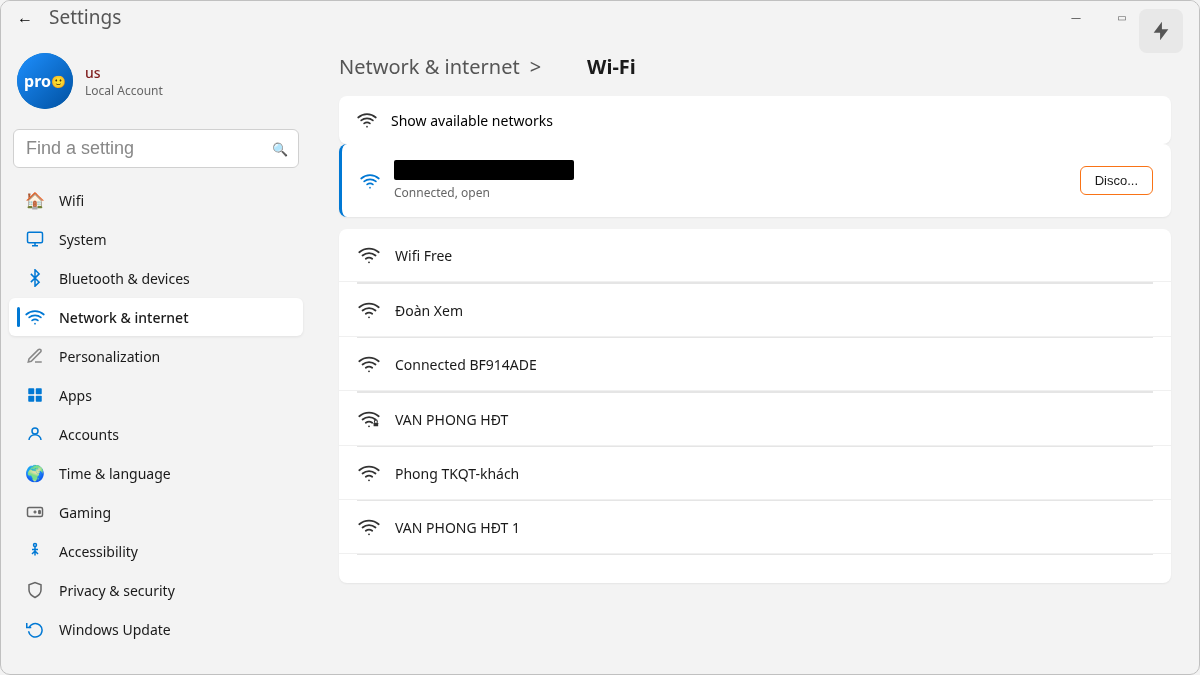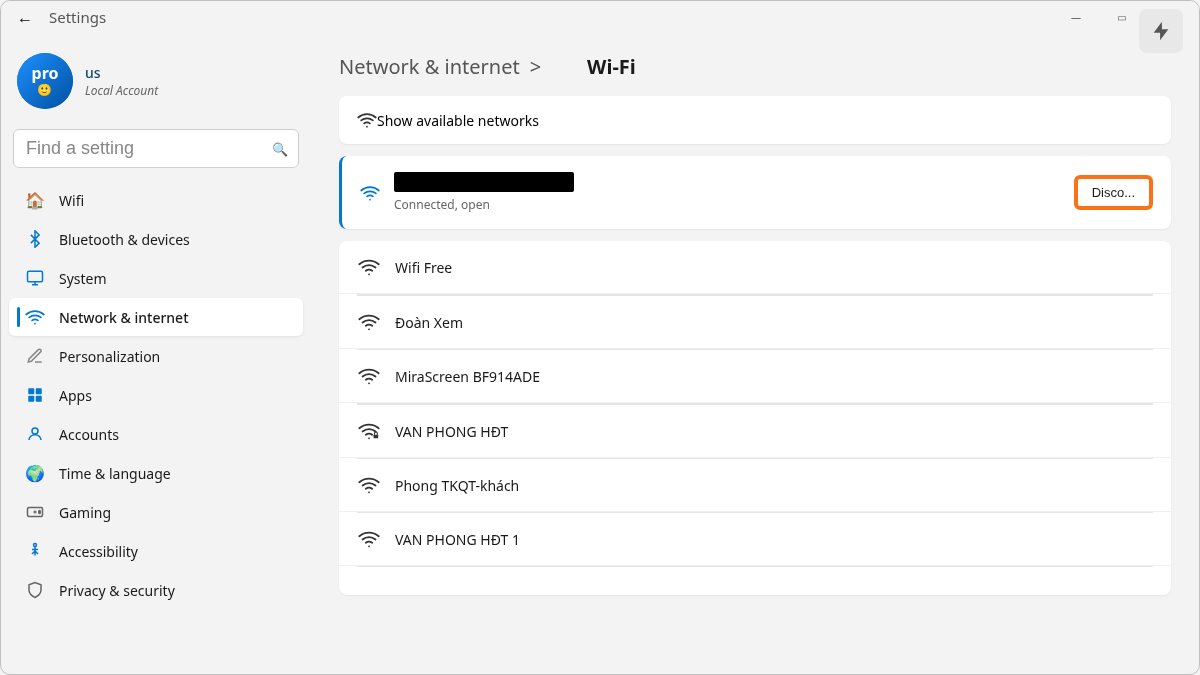--- a/index.html
+++ b/index.html
@@ -71,26 +71,25 @@
       border-radius: 50%;
       background: linear-gradient(135deg, #0078d4, #005a9e);
       display: flex; align-items: center; justify-content: center;
       overflow: hidden;
       position: relative;
       flex-shrink: 0;
     }
     .user-info .name {
       font-size: 14px;
       font-weight: 500;
-      color: #0c4a6e;
+      color: #7f1d1d;
     }
     .user-info .type {
       font-size: 12px;
       color: #666;
-      font-style: italic;
     }
 
     .search-box {
       margin: 4px 12px 12px 12px;
       position: relative;
     }
     .search-input {
       width: 100%;
       padding: 8px 36px 8px 12px;
       border-radius: 6px;
@@ -234,48 +233,48 @@
     .connected-name-bar {
       background: black;
       width: 180px;
       height: 20px;
       border-radius: 2px;
     }
     .disconnect-btn {
       position: absolute;
       right: 18px;
       background: white;
-      border: 4px solid #f97316;
+      border: 1px solid #f97316;
       border-radius: 6px;
       padding: 6px 14px;
       font-size: 13px;
       cursor: pointer;
       color: #1a1a1a;
     }
 
     .show-networks-item {
       display: flex;
       align-items: center;
+      gap: 14px;
       padding: 14px 18px;
       cursor: pointer;
       background: white;
       border-radius: 8px;
-      margin-bottom: 12px;
       box-shadow: 0 1px 2px rgba(0,0,0,0.06);
     }
 
     
     .pro-logo {
       background: linear-gradient(135deg, #1e90ff, #0050a0);
       border-radius: 50%;
       width: 56px; height: 56px;
       display: flex;
       align-items: center;
       justify-content: center;
-      flex-direction: column;
+      flex-direction: row;
       position: relative;
     }
     .pro-text {
       color: white;
       font-size: 16px;
       font-weight: 700;
       line-height: 1;
     }
     .smile-icon {
       font-size: 12px;
@@ -315,21 +314,21 @@
     }
   </style>
 </head>
 <body>
 
 <div class="window-wrapper">
 
   <div class="titlebar">
     <div class="titlebar-left">
       <span style="font-size:16px; cursor:pointer; padding: 0 8px;">←</span>
-      <span style="font-size:15px; color:#555;">Settings</span>
+      <span style="font-size:19px; color:#555;">Settings</span>
     </div>
     <div class="titlebar-controls">
       <div class="titlebar-control">—</div>
       <div class="titlebar-control">▭</div>
       <div class="titlebar-control close">✕</div>
     </div>
   </div>
 
   <div class="topbar">
     <div class="topbar-icon">
@@ -362,35 +361,35 @@
         <span class="search-icon-wrap">🔍</span>
       </div>
 
       <nav>
         <div class="nav-item">
           <span class="nav-icon">🏠</span>
           <span>Wifi</span>
         </div>
         <div class="nav-item">
           <span class="nav-icon">
-            <svg width="18" height="18" viewBox="0 0 24 24" fill="none" stroke="#0078d4" stroke-width="2">
-                <polyline points="6.5 6.5 17.5 17.5 12 23 12 1 17.5 6.5 6.5 17.5"></polyline>
-              </svg>
-          </span>
-          <span>Bluetooth &amp; devices</span>
-        </div>
-        <div class="nav-item">
-          <span class="nav-icon">
             <svg width="18" height="18" viewBox="0 0 24 24" fill="#0078d4">
                 <rect x="2" y="3" width="20" height="14" rx="2" ry="2" fill="none" stroke="#0078d4" stroke-width="2"></rect>
                 <line x1="8" y1="21" x2="16" y2="21" stroke="#0078d4" stroke-width="2"></line>
                 <line x1="12" y1="17" x2="12" y2="21" stroke="#0078d4" stroke-width="2"></line>
               </svg>
           </span>
           <span>System</span>
+        </div>
+        <div class="nav-item">
+          <span class="nav-icon">
+            <svg width="18" height="18" viewBox="0 0 24 24" fill="none" stroke="#0078d4" stroke-width="2">
+                <polyline points="6.5 6.5 17.5 17.5 12 23 12 1 17.5 6.5 6.5 17.5"></polyline>
+              </svg>
+          </span>
+          <span>Bluetooth &amp; devices</span>
         </div>
         <div class="nav-item active">
           <span class="nav-icon">
             <svg width="20" height="20" viewBox="0 0 24 24" fill="none">
               <path d="M5 12.55a11 11 0 0 1 14.08 0" stroke="#0078d4" stroke-width="2" stroke-linecap="round"></path>
               <path d="M1.42 9a16 16 0 0 1 21.16 0" stroke="#0078d4" stroke-width="2" stroke-linecap="round"></path>
               <path d="M8.53 16.11a6 6 0 0 1 6.95 0" stroke="#0078d4" stroke-width="2" stroke-linecap="round"></path>
               <circle cx="12" cy="20" r="1" fill="#0078d4"></circle>
             </svg>
           </span>
@@ -451,20 +450,29 @@
           </span>
           <span>Accessibility</span>
         </div>
         <div class="nav-item">
           <span class="nav-icon">
             <svg width="18" height="18" viewBox="0 0 24 24" fill="none" stroke="#666" stroke-width="2">
                 <path d="M12 22s8-4 8-10V5l-8-3-8 3v7c0 6 8 10 8 10z"></path>
               </svg>
           </span>
           <span>Privacy &amp; security</span>
+        </div>
+        <div class="nav-item">
+          <span class="nav-icon">
+            <svg width="18" height="18" viewBox="0 0 24 24" fill="none" stroke="#0078d4" stroke-width="2">
+                <polyline points="1 4 1 10 7 10"></polyline>
+                <path d="M3.51 15a9 9 0 1 0 .49-4.5"></path>
+              </svg>
+          </span>
+          <span>Windows Update</span>
         </div>
       </nav>
     </div>
 
     <div class="main-content">
 
       <div class="page-header">
         <span class="breadcrumb-parent">Network &amp; internet</span>
         <span class="breadcrumb-sep">&gt;</span>
         <span class="breadcrumb-current">Wi-Fi</span>
@@ -537,21 +545,21 @@
 
           <div class="wifi-item">
             <span class="wifi-icon">
               <svg width="22" height="22" viewBox="0 0 24 24" fill="none">
                 <path d="M1.42 9a16 16 0 0 1 21.16 0" stroke="#333" stroke-width="2" stroke-linecap="round"></path>
                 <path d="M5 12.55a11 11 0 0 1 14.08 0" stroke="#333" stroke-width="2" stroke-linecap="round"></path>
                 <path d="M8.53 16.11a6 6 0 0 1 6.95 0" stroke="#333" stroke-width="2" stroke-linecap="round"></path>
                 <circle cx="12" cy="20" r="1" fill="#333"></circle>
               </svg>
             </span>
-            <span class="wifi-name">MiraScreen BF914ADE</span>
+            <span class="wifi-name">Connected BF914ADE</span>
           </div>
 
           <div class="divider-line"></div>
 
 
           <div class="divider-line"></div>
 
           <div class="wifi-item">
             <span class="wifi-icon">
               <svg width="22" height="22" viewBox="0 0 24 24" fill="none">

